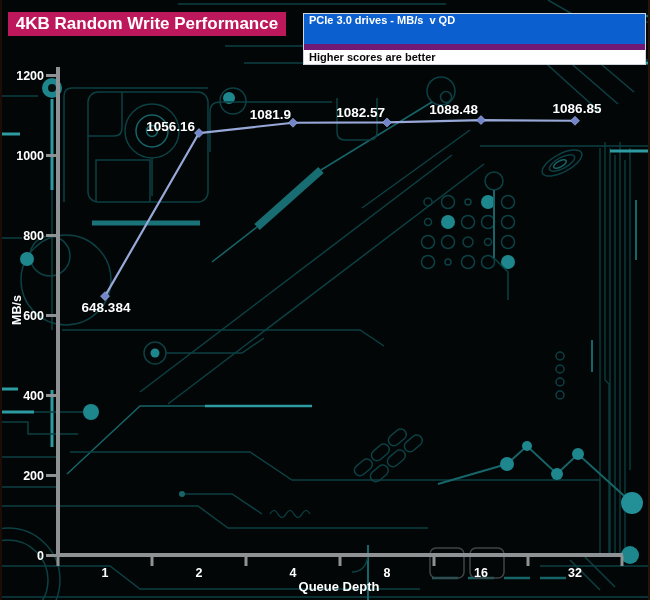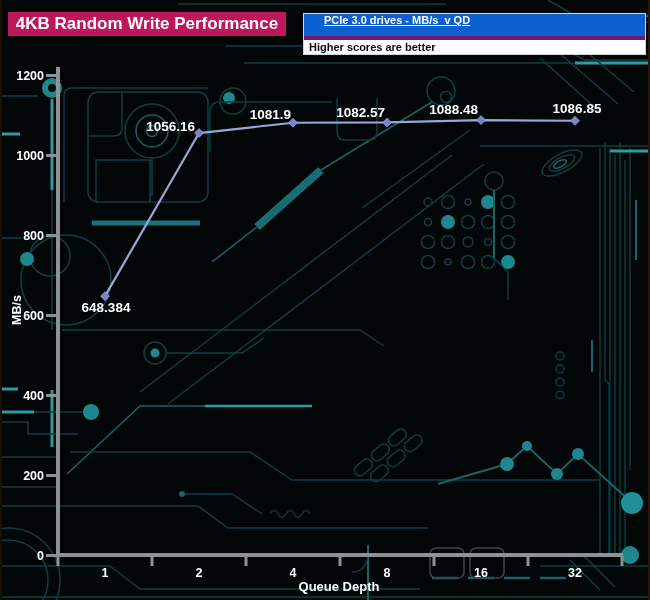--- a/index.html
+++ b/index.html
@@ -13,27 +13,26 @@
   svg{position:absolute;left:0;top:0;}
   .title-box{
     position:absolute;left:8px;top:12px;width:278px;height:24px;
     color:#fff;font-weight:bold;font-size:17px;line-height:24px;text-align:center;
   }
   .info-box{
     position:absolute;left:303px;top:13px;width:341px;
     border:1px solid #cfd5da;
   }
   .info-top{
-    color:#fff;height:22px;line-height:13px;font-size:11px;font-weight:bold;padding-left:20px;
+    color:#fff;height:30px;line-height:13px;font-size:11px;font-weight:bold;padding-left:5px;
     white-space:pre;
-    text-decoration:underline;
   }
   .info-bottom{
     background:#fff;color:#0a0a0a;height:14px;line-height:14px;font-size:11px;font-weight:bold;
-    padding-left:5px;border-top:4px solid #701a75;white-space:pre;
+    padding-left:5px;border-top:6px solid #701a75;white-space:pre;
   }
 </style>
 </head>
 <body>
 
 <div class="stage">
 
   <svg width="650" height="600" viewBox="0 0 650 600">
     <g fill="none" stroke="#0d4044" stroke-width="1.5">
 

